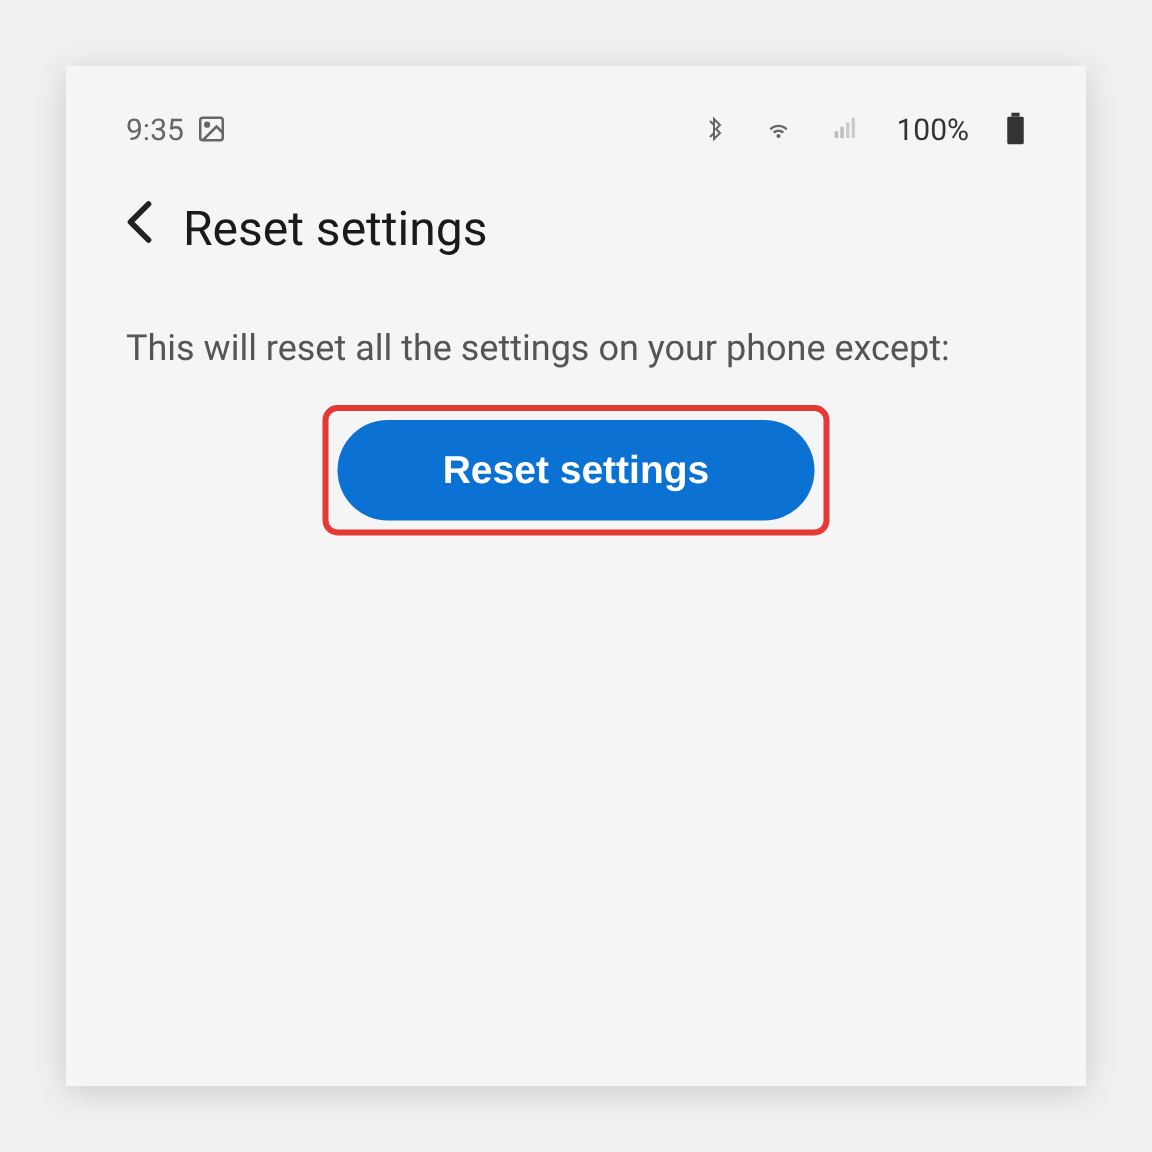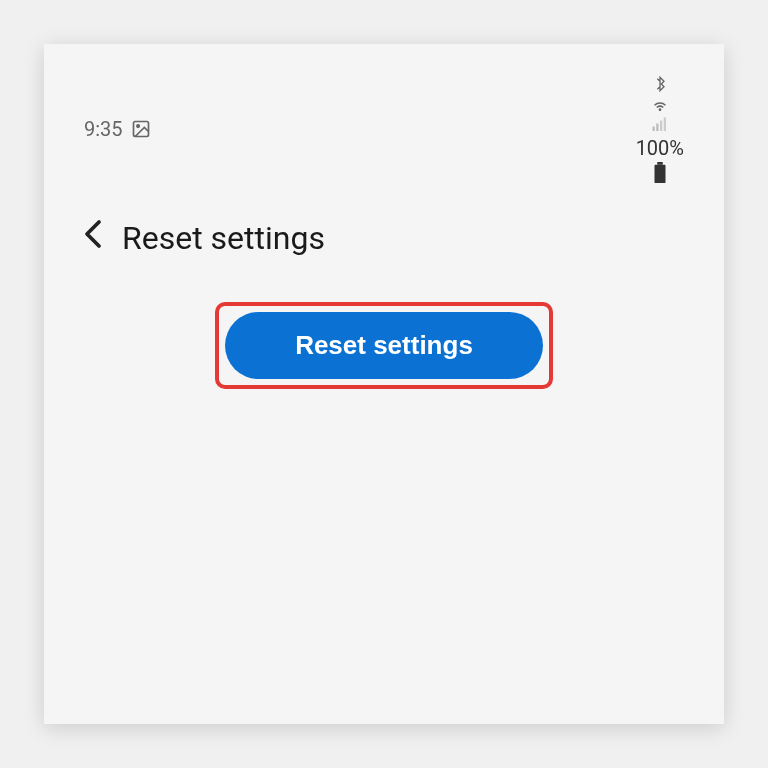--- a/index.html
+++ b/index.html
@@ -33,22 +33,21 @@
       margin-bottom: 35px;
     }
     .status-left {
       display: flex;
       align-items: center;
       gap: 8px;
     }
     .status-right {
       display: flex;
       align-items: center;
-      gap: 2px;
-      flex-direction: column;
+      gap: 24px;
     }
     .icon-svg {
       display: inline-flex;
       align-items: center;
     }
     .header {
       display: flex;
       align-items: center;
       gap: 20px;
       margin-bottom: 45px;
@@ -159,20 +158,21 @@
 
   <div class="header">
     <span class="back-arrow">
       <svg width="18" height="30" viewBox="0 0 12 20" fill="none" stroke="#222" stroke-width="2.5" stroke-linecap="round" stroke-linejoin="round">
         <path d="M10 2L2 10l8 8"></path>
       </svg>
     </span>
     <h1 class="page-title">Reset settings</h1>
   </div>
 
+  <p class="description">This will reset all the settings on your phone except:</p>
 
 
   <div class="button-container">
     <div class="highlight-box">
       <button class="reset-button">Reset settings</button>
     </div>
   </div>
 
 </div>
 

